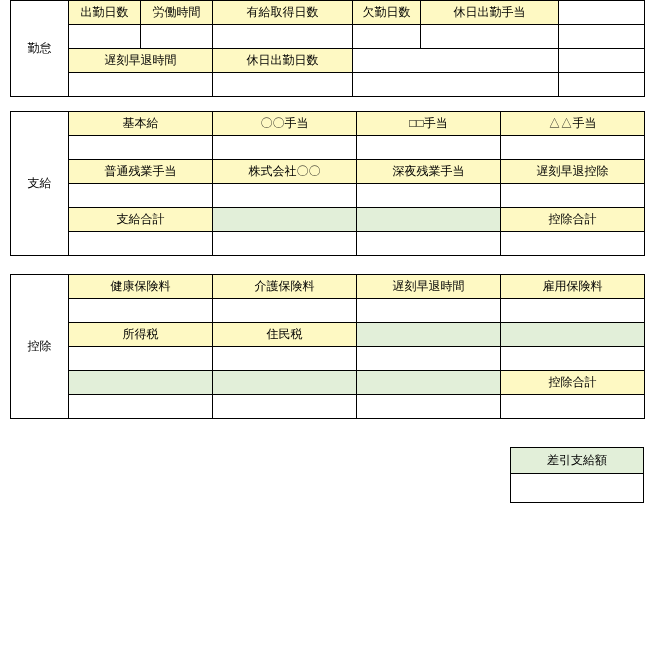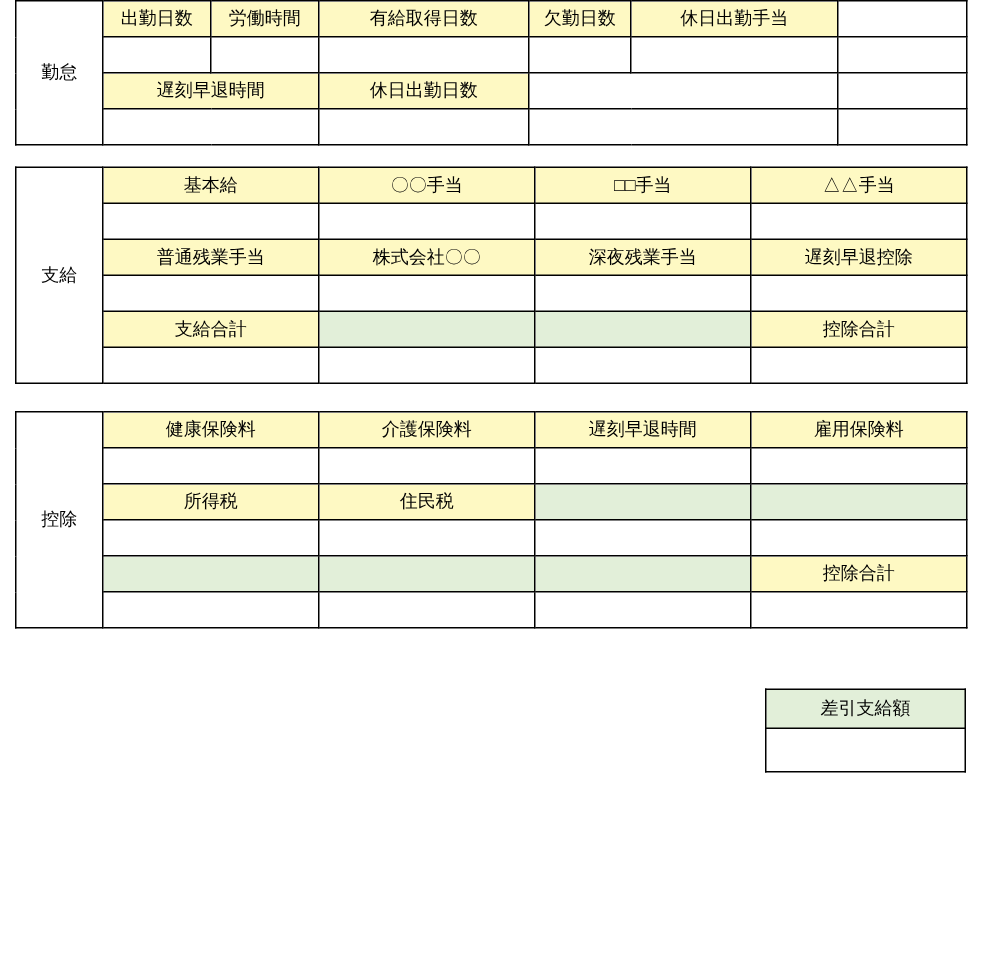--- a/index.html
+++ b/index.html
@@ -99,21 +99,21 @@
     background: #ffffff;
   }
   td.blank-green {
     background: #e2efd9;
   }
   .gap-14 { height: 14px; }
   .gap-18 { height: 18px; }
 
   
   .netpay-wrap {
-    margin-top: 40px;
+    margin-top: 28px;
     display: flex;
     justify-content: flex-end;
   }
   table.netpay {
     border-collapse: collapse;
     table-layout: fixed;
     width: 134px;
     border: 1px solid #000000;
   }
   table.netpay td {

